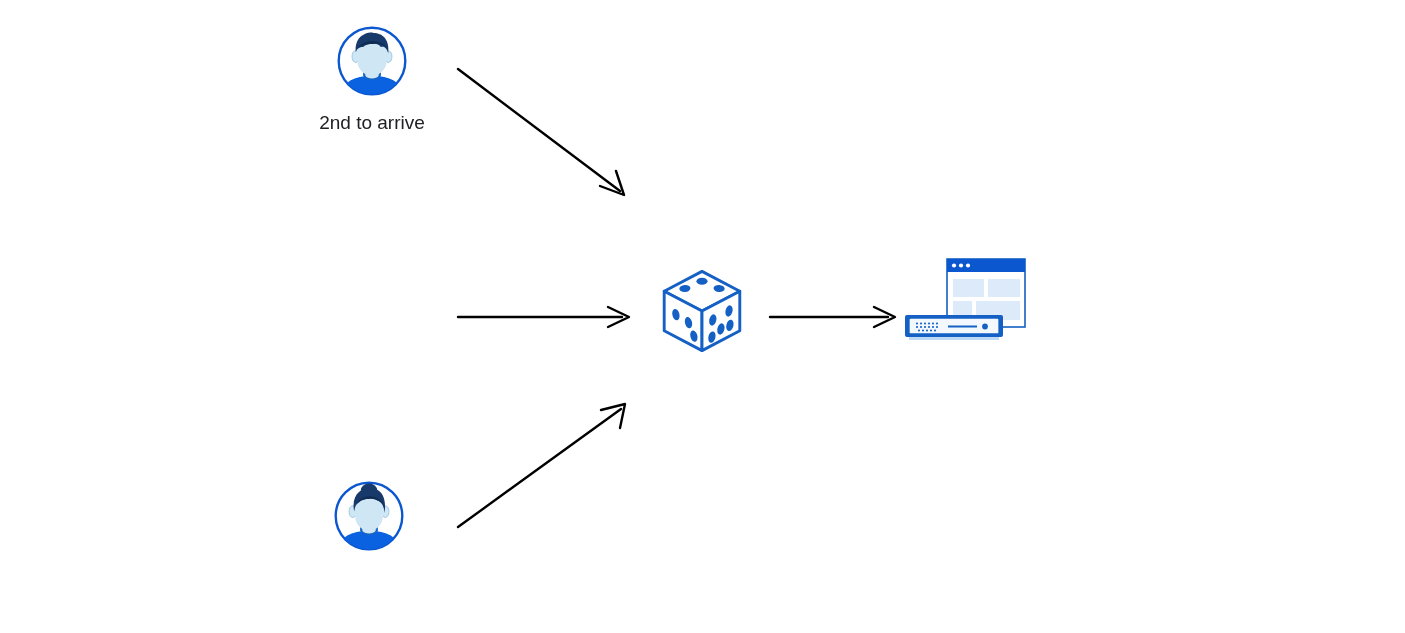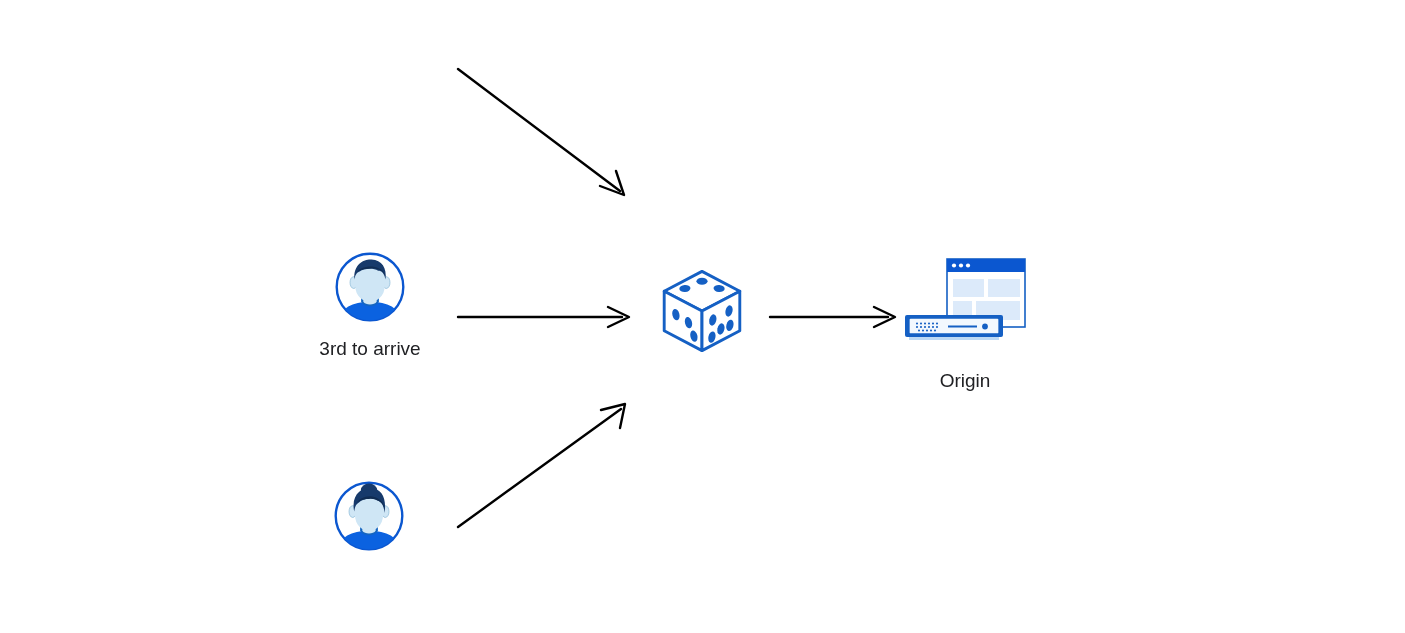--- a/index.html
+++ b/index.html
@@ -90,44 +90,49 @@
       <line x1="458" y1="527" x2="621" y2="409" stroke="#000000" stroke-width="2.4" stroke-linecap="round"></line>
       <path d="M 601 410 L 625 404 L 620 428" fill="none" stroke="#000000" stroke-width="2.4" stroke-linecap="round" stroke-linejoin="round"></path>
     </g>
 
     <g>
       <line x1="770" y1="317" x2="888" y2="317" stroke="#000000" stroke-width="2.4" stroke-linecap="round"></line>
       <path d="M 874 307 L 895 317 L 874 327" fill="none" stroke="#000000" stroke-width="2.4" stroke-linecap="round" stroke-linejoin="round"></path>
     </g>
   </svg>
 
-
-  <div class="node avatar-node" style="left:270px; top:250px;">
+  <div class="node avatar-node" style="left:272px; top:24px;">
     <svg class="avatar" viewBox="0 0 100 100" xmlns="http://www.w3.org/2000/svg">
       <defs>
-        <clipPath id="clipB">
+        <clipPath id="clipA">
             <circle cx="50" cy="50" r="45"></circle>
           </clipPath>
       </defs>
       <circle cx="50" cy="50" r="45" fill="#ffffff" stroke="#0b57d0" stroke-width="3.2"></circle>
-      <g clip-path="url(#clipB)">
+      <g clip-path="url(#clipA)">
+
         <path d="M 6 100 C 8 80 24 70 50 70 C 76 70 92 80 94 100 Z" fill="#0b62e0"></path>
+
         <path d="M 38 70 C 42 78 58 78 62 70 L 62 64 L 38 64 Z" fill="#1565c0"></path>
+
         <path d="M 41 54 L 41 70 C 44 75 56 75 59 70 L 59 54 Z" fill="#cfe6f5"></path>
+
         <ellipse cx="28" cy="44" rx="5" ry="8" fill="#cfe6f5" stroke="#8fbcd9" stroke-width="1"></ellipse>
         <ellipse cx="72" cy="44" rx="5" ry="8" fill="#cfe6f5" stroke="#8fbcd9" stroke-width="1"></ellipse>
+
         <path d="M 30 36 C 30 20 70 20 70 36 L 70 48 C 70 64 58 70 50 70 C 42 70 30 64 30 48 Z" fill="#cfe6f5"></path>
 
-        <path d="M 29 40 C 27 18 44 12 52 13 C 66 14 73 24 71 40 C 69 31 66 28 61 28
-                 C 54 24 42 25 36 29 C 32 30 30 34 29 40 Z" fill="#173a6b"></path>
-        <path d="M 31 31 C 38 22 52 20 62 25 C 67 27 70 31 71 35 C 67 27 58 24 50 25 C 42 25 35 27 31 31 Z" fill="#102c52"></path>
-      </g>
-    </svg>
-    <div class="node-label">3rd to arrive</div>
-  </div>
+        <path d="M 28 38 C 26 16 44 10 52 12 C 64 12 74 20 72 40 C 70 32 66 30 62 31
+                 C 56 24 44 26 38 31 C 33 31 30 33 28 38 Z" fill="#173a6b"></path>
+        <path d="M 30 33 C 36 24 48 21 58 24 C 66 26 70 31 71 36 C 68 28 60 26 52 27 C 42 27 34 29 30 33 Z" fill="#102c52"></path>
+      </g>
+    </svg>
+    <div class="node-label">2nd to arrive</div>
+  </div>
+
 
   <div class="node avatar-node" style="left:269px; top:479px;">
     <svg class="avatar" viewBox="0 0 100 100" xmlns="http://www.w3.org/2000/svg">
       <defs>
         <clipPath id="clipC">
             <circle cx="50" cy="50" r="45"></circle>
           </clipPath>
       </defs>
       <circle cx="50" cy="50" r="45" fill="#ffffff" stroke="#0b57d0" stroke-width="3.2"></circle>
       <g clip-path="url(#clipC)">
@@ -212,16 +217,15 @@
           <circle cx="19" cy="76.5" r="1.05"></circle>
             <circle cx="23" cy="76.5" r="1.05"></circle>
           <circle cx="27" cy="76.5" r="1.05"></circle>
             <circle cx="31" cy="76.5" r="1.05"></circle>
           <circle cx="35" cy="76.5" r="1.05"></circle>
         </g>
         <line x1="48" y1="72.5" x2="77" y2="72.5" stroke="#1560c4" stroke-width="2"></line>
         <circle cx="85" cy="72.5" r="2.9" fill="#1560c4"></circle>
       </g>
     </svg>
-    <div class="node-label">Origin</div>
   </div>
 
 </div>
 
 </body></html>

